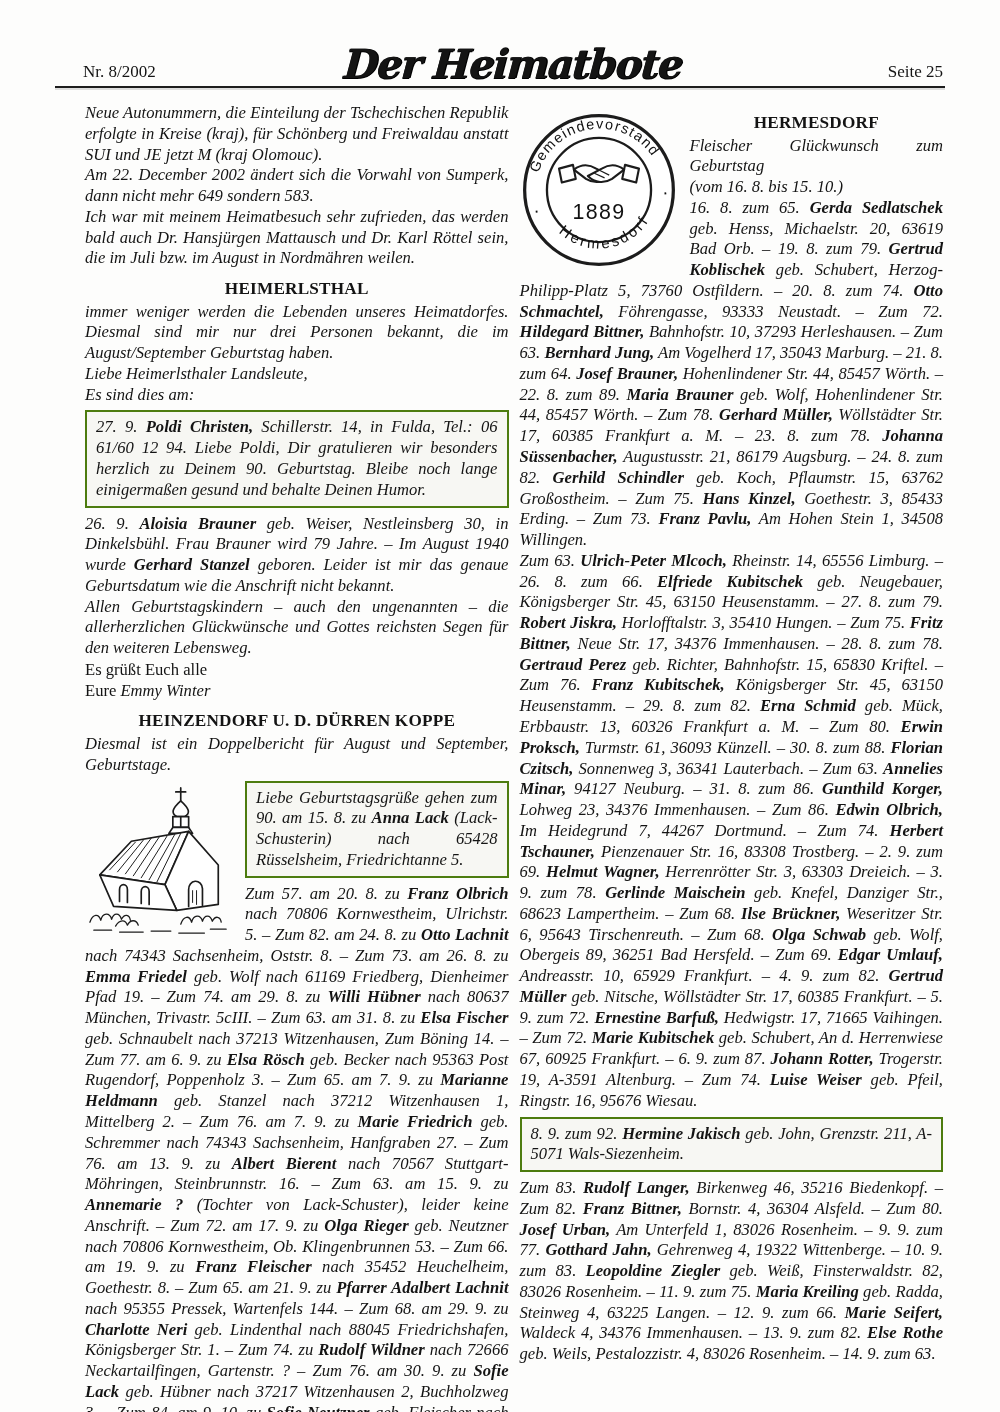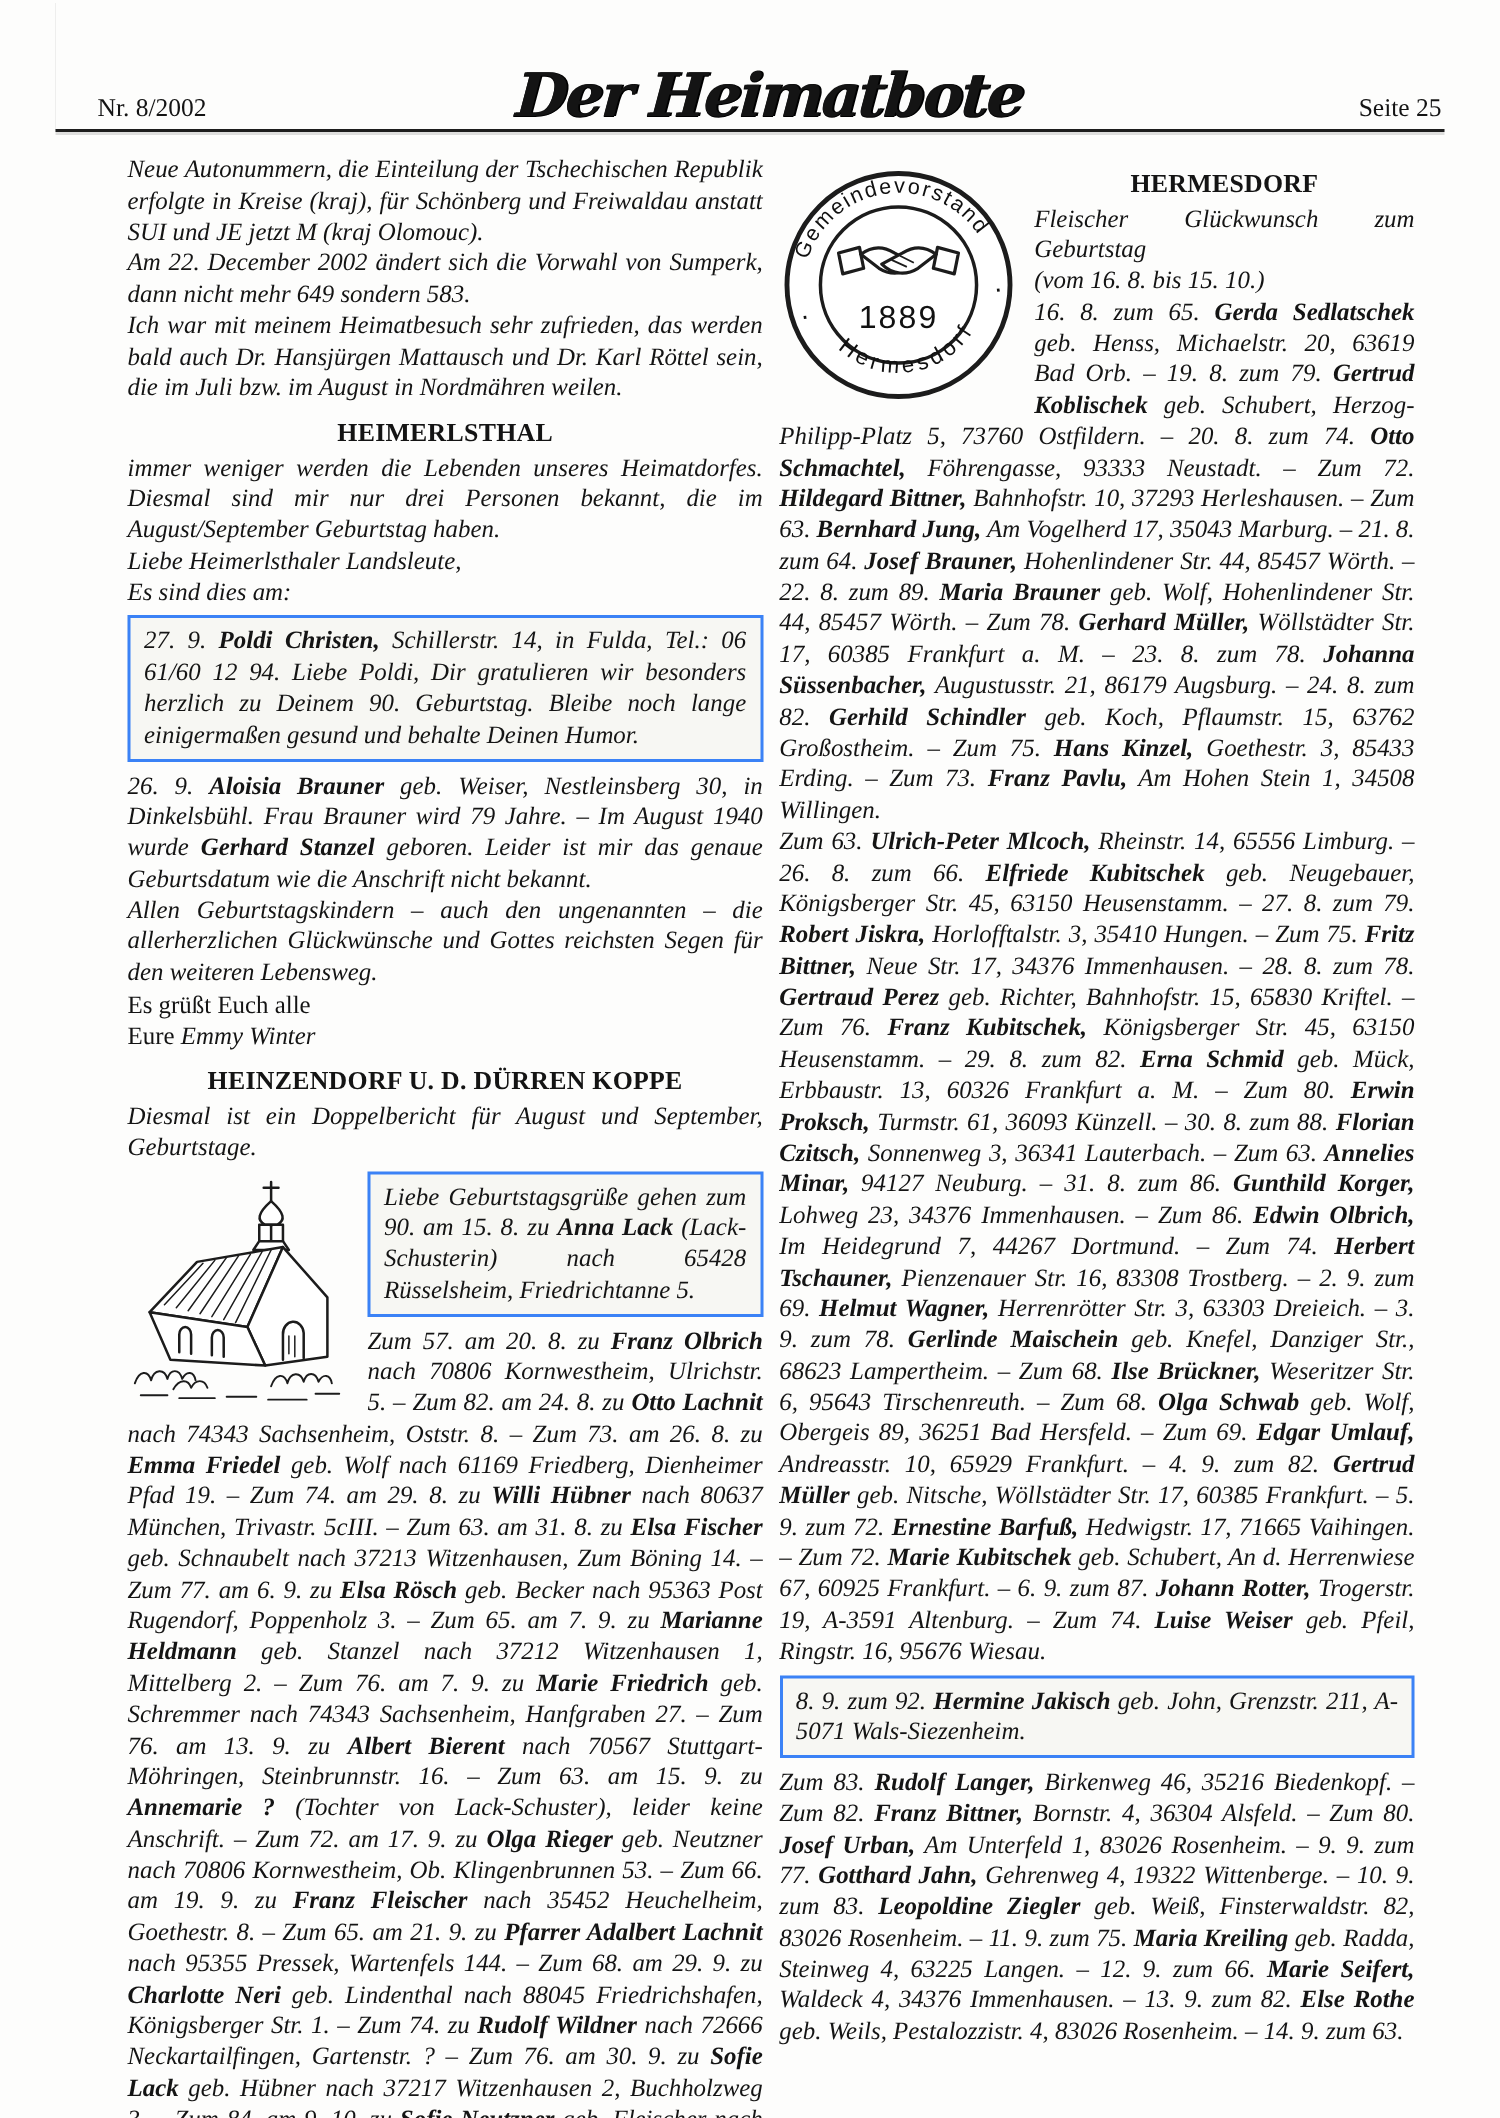--- a/index.html
+++ b/index.html
@@ -4,40 +4,40 @@
 <style>
   html,body{margin:0;padding:0;background:#e8e8e6;}
   .page{
     width:1000px;height:1412px;margin:0 auto;background:#fdfdfc;color:#141414;
     font-family:"Liberation Serif",serif;position:relative;overflow:hidden;
     box-shadow:0 0 6px rgba(0,0,0,.25);
   }
   
   .hdr{
     display:flex;align-items:flex-end;justify-content:space-between;
-    margin:0 37px;padding:46px 0 4px;border-bottom:2.5px solid #1d1d1d;
+    margin:0 55px;padding:46px 0 4px;border-bottom:2.5px solid #1d1d1d;
     box-shadow:0 2px 0 rgba(0,0,0,.12);
   }
   .hdr .issue{flex:1;font-size:17px;padding-left:28px;}
   .hdr .pageno{flex:1;font-size:17px;text-align:right;padding-right:2px;}
   .masthead{
     font-family:"DejaVu Serif",serif;font-style:italic;font-weight:bold;
     font-size:40px;line-height:.9;letter-spacing:-1.5px;transform:skewX(-4deg);
     text-shadow:1.3px 0 0 #000,0 .7px 0 #000;white-space:nowrap;
   }
   
   .cols{display:flex;gap:11px;padding:15px 57px 0 85px;}
   .col{flex:1;min-width:0;font-size:16.6px;line-height:1.252;text-align:justify;}
   .col p{margin:0;font-style:italic;}
   h3.sec{
     text-align:center;font-size:17.2px;font-weight:bold;margin:9px 0 2px;
     letter-spacing:.2px;
   }
   .box{
-    border:2px solid #3b82f6;background:#f7f7f3;padding:5px 9px;margin:5px 0 6px;
+    border:2px solid #4d7c0f;background:#f7f7f3;padding:5px 9px;margin:5px 0 6px;
   }
   .box.bfc{overflow:hidden;}
   .sig{display:flex;justify-content:space-between;margin-top:1px;flex-direction:column;}
   .b{font-weight:bold;}
   .i{font-style:italic;}
   
   .chapel{float:left;width:150px;height:158px;margin:6px 10px 2px 0;}
   .seal{float:left;width:158px;height:158px;margin:8px 12px 2px 0;}
   svg text{font-family:"Liberation Sans",sans-serif;}
 </style>

